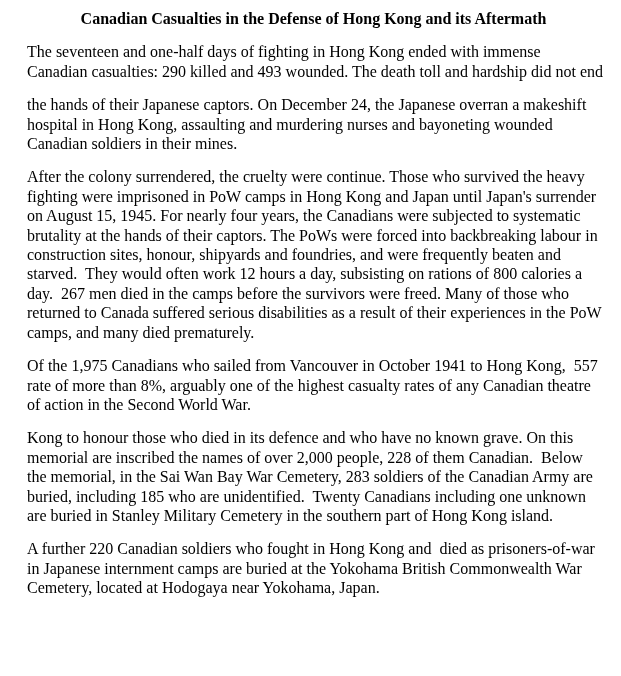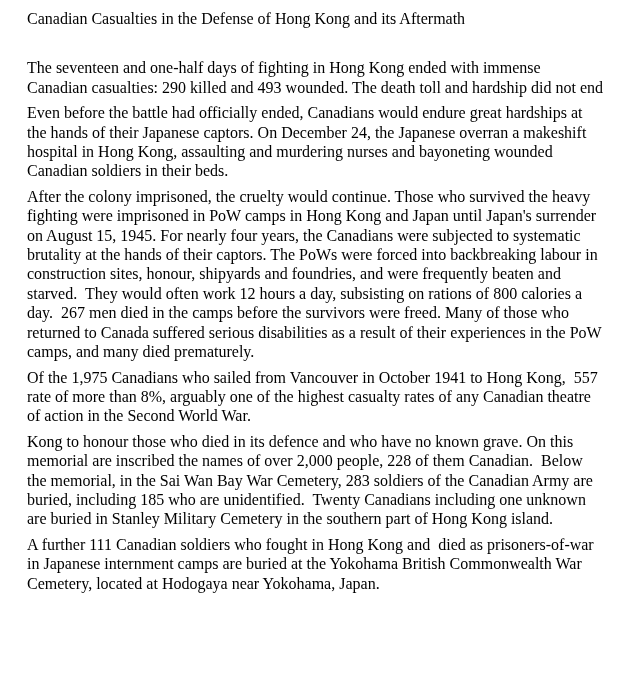--- a/index.html
+++ b/index.html
@@ -15,53 +15,53 @@
     font-family: "Liberation Serif", "DejaVu Serif", serif;
     font-size: 16px;
     line-height: 19.4px;
   }
   .page {
     box-sizing: border-box;
     width: 621px;
     padding: 9px 21px 0 27px;
   }
   .doc-title {
-    font-weight: normal;
-    margin: 0 0 30px 0;
+    text-align: center;
+    font-weight: bold;
+    margin: 0 0 14px 0;
     white-space: pre;
   }
   .para {
-    margin: 6px 0;
+    margin: 14px 0;
   }
   .line {
     display: block;
     white-space: pre;
   }
 </style>
 </head>
 <body>
 
 <div class="page">
 
   <p class="doc-title">Canadian Casualties in the Defense of Hong Kong and its Aftermath</p>
 
   <div class="para">
     <span class="line">The seventeen and one-half days of fighting in Hong Kong ended with immense</span>
     <span class="line">Canadian casualties: 290 killed and 493 wounded. The death toll and hardship did not end</span>
   </div>
 
   <div class="para">
-    <span class="line">Even before the battle had officially ended, Canadians would endure great hardships at</span>
     <span class="line">the hands of their Japanese captors. On December 24, the Japanese overran a makeshift</span>
     <span class="line">hospital in Hong Kong, assaulting and murdering nurses and bayoneting wounded</span>
-    <span class="line">Canadian soldiers in their beds.</span>
+    <span class="line">Canadian soldiers in their mines.</span>
   </div>
 
   <div class="para">
-    <span class="line">After the colony imprisoned, the cruelty would continue. Those who survived the heavy</span>
+    <span class="line">After the colony surrendered, the cruelty were continue. Those who survived the heavy</span>
     <span class="line">fighting were imprisoned in PoW camps in Hong Kong and Japan until Japan's surrender</span>
     <span class="line">on August 15, 1945. For nearly four years, the Canadians were subjected to systematic</span>
     <span class="line">brutality at the hands of their captors. The PoWs were forced into backbreaking labour in</span>
     <span class="line">construction sites, honour, shipyards and foundries, and were frequently beaten and</span>
     <span class="line">starved.  They would often work 12 hours a day, subsisting on rations of 800 calories a</span>
     <span class="line">day.  267 men died in the camps before the survivors were freed. Many of those who</span>
     <span class="line">returned to Canada suffered serious disabilities as a result of their experiences in the PoW</span>
     <span class="line">camps, and many died prematurely.</span>
   </div>
 
@@ -73,18 +73,18 @@
 
   <div class="para">
     <span class="line">Kong to honour those who died in its defence and who have no known grave. On this</span>
     <span class="line">memorial are inscribed the names of over 2,000 people, 228 of them Canadian.  Below</span>
     <span class="line">the memorial, in the Sai Wan Bay War Cemetery, 283 soldiers of the Canadian Army are</span>
     <span class="line">buried, including 185 who are unidentified.  Twenty Canadians including one unknown</span>
     <span class="line">are buried in Stanley Military Cemetery in the southern part of Hong Kong island.</span>
   </div>
 
   <div class="para">
-    <span class="line">A further 111 Canadian soldiers who fought in Hong Kong and  died as prisoners-of-war</span>
+    <span class="line">A further 220 Canadian soldiers who fought in Hong Kong and  died as prisoners-of-war</span>
     <span class="line">in Japanese internment camps are buried at the Yokohama British Commonwealth War</span>
     <span class="line">Cemetery, located at Hodogaya near Yokohama, Japan.</span>
   </div>
 
 </div>
 
 </body></html>

